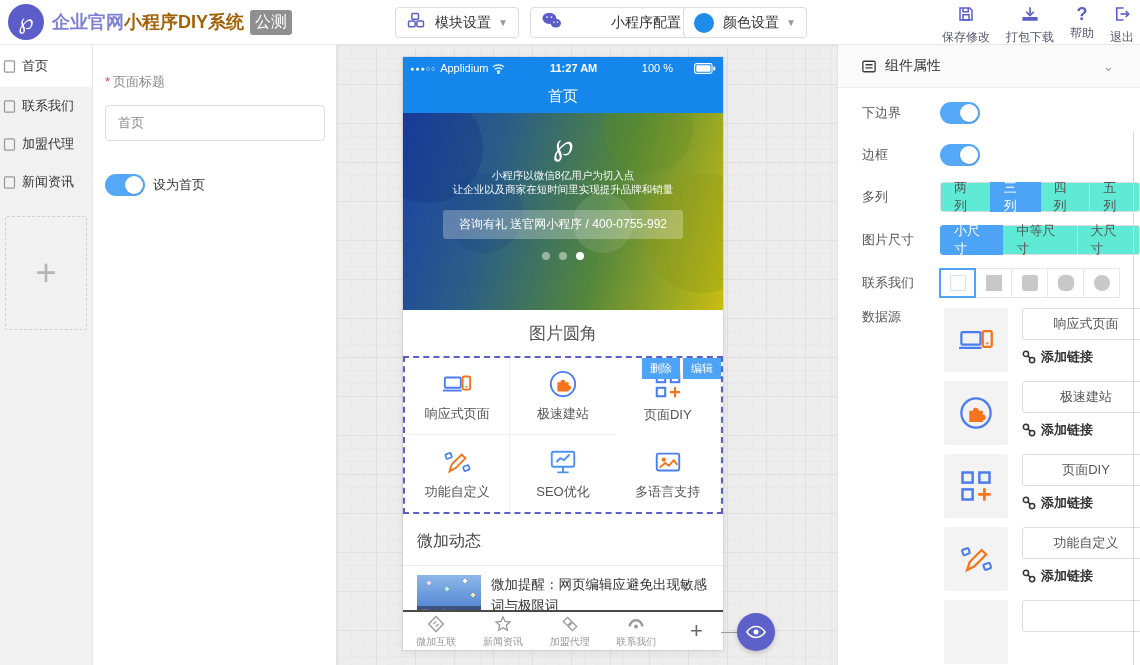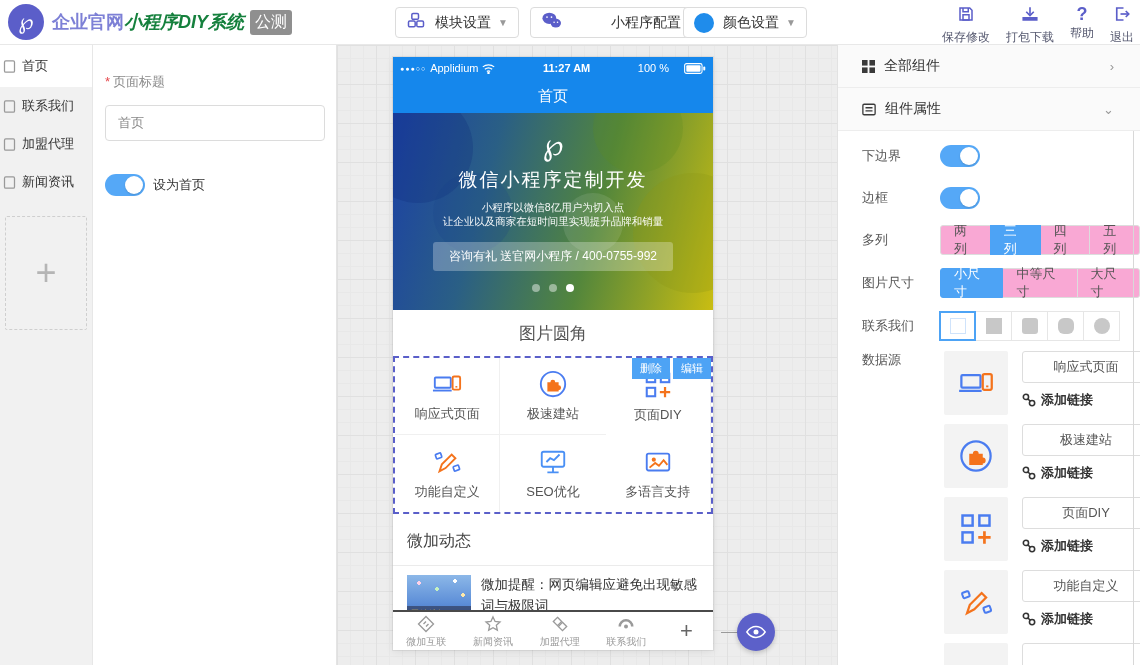--- a/index.html
+++ b/index.html
@@ -8,21 +8,21 @@
   .stage { position:relative; width:1140px; height:665px; background:#fff; }
 
   
   .header { position:absolute; left:0; top:0; width:1140px; height:45px; background:#fff;
     border-bottom:1px solid #e8e8e8; z-index:30; }
   .brand { position:absolute; left:8px; top:4px; display:flex; align-items:center; }
   .logo-circle { width:36px; height:36px; border-radius:50%; background:#5b5ec9; color:#fff;
     display:flex; align-items:center; justify-content:center; font-size:22px; }
   .brand-title { margin-left:8px; font-size:18px; font-weight:bold; }
   .brand-title .t1 { color:#7d80d6; }
-  .brand-title .t2 { color:#15803d;font-style:italic; }
+  .brand-title .t2 { color:#a16207; }
   .beta-badge { margin-left:6px; background:#8f8f8f; color:#fff; font-size:16px; font-weight:normal;
     padding:2px 5px; border-radius:3px; }
   .hbtn { position:absolute; top:7px; height:31px; border:1px solid #dcdcdc; border-radius:4px;
     background:#fff; display:flex; align-items:center; padding:0 10px; cursor:pointer; }
   .hbtn .lbl { font-size:14px; color:#333; margin-left:9px; }
   .hbtn .caret { font-size:10px; color:#999; margin-left:7px; }
   .color-dot { width:20px; height:20px; border-radius:50%; background:#1f8ceb; }
   .haction { display:flex; flex-direction:column; align-items:center; cursor:pointer; }
   .haction .alabel { font-size:12px; color:#55586f; margin-top:2px; }
   .hactions { position:absolute; right:6px; top:5px; display:flex; gap:16px; }
@@ -58,27 +58,27 @@
   .canvas { position:absolute; left:337px; top:45px; width:500px; height:620px;
     background-color:#ededed;
     background-image:
       linear-gradient(#e0e0e0 1px, transparent 1px),
       linear-gradient(90deg,#e0e0e0 1px, transparent 1px),
       linear-gradient(#e8e8e8 1px, transparent 1px),
       linear-gradient(90deg,#e8e8e8 1px, transparent 1px);
     background-size:39px 39px,39px 39px,13px 13px,13px 13px; }
 
   
-  .phone { position:absolute; left:56px; top:12px; width:320px; height:593px; background:#fff;
+  .phone { position:absolute; left:66px; top:12px; width:320px; height:593px; background:#fff;
     box-shadow:0 0 0 1px rgba(0,0,0,.06),0 2px 8px rgba(0,0,0,.08); overflow:hidden; }
   .statusbar { height:22px; background:#1587ec; color:#fff; display:flex; align-items:center;
     padding:0 7px; font-size:11px; }
   .statusbar .dots { font-size:7px; letter-spacing:1px; margin-right:4px; }
   .statusbar .time { flex:1; text-align:center; font-weight:bold; }
-  .statusbar .batt-pct { margin-right:15px; }
+  .statusbar .batt-pct { margin-right:21px; }
   .navbar { height:34px; background:#1587ec; color:#fff; display:flex; align-items:center;
     justify-content:center; font-size:15px; }
   .banner { height:197px; position:relative; overflow:hidden; color:#fff; text-align:center;
     background:linear-gradient(105deg,#1c41a5 0%,#2a5f85 30%,#53863c 62%,#c9bd12 100%); }
   .banner .bub { position:absolute; border-radius:50%; }
   .b1 { width:110px; height:110px; left:-30px; top:-20px; background:rgba(10,40,120,.25); }
   .b2 { width:80px; height:80px; left:40px; top:60px; background:rgba(20,60,140,.18); }
   .b3 { width:90px; height:90px; right:30px; top:-30px; background:rgba(90,140,30,.25); }
   .b4 { width:120px; height:120px; right:-40px; top:60px; background:rgba(140,150,20,.28); }
   .b5 { width:60px; height:60px; right:90px; top:80px; background:rgba(255,255,255,.10); }
@@ -132,21 +132,21 @@
     border-left:1px solid #e2e2e2; overflow:hidden; }
   .rhead { height:43px; background:#fafafa; border-bottom:1px solid #ededed; display:flex;
     align-items:center; padding-left:24px; font-size:14px; color:#333; position:relative;
     cursor:pointer; }
   .rhead .hicon { margin-right:9px; display:flex; }
   .rhead .chev { position:absolute; right:26px; color:#999; font-size:13px; }
   .prow { display:flex; align-items:center; margin-left:24px; }
   .plabel { width:78px; flex:none; font-size:13px; color:#555; }
   .seg { display:flex; }
   .seg .opt { height:30px; padding:0 13px; display:flex; align-items:center; font-size:13px;
-    color:#555; background:#f9a8d4; border:1px solid #ddd; margin-left:-1px; cursor:pointer; }
+    color:#555; background:#5eead4; border:1px solid #ddd; margin-left:-1px; cursor:pointer; }
   .seg .opt:first-child { margin-left:0; border-radius:3px 0 0 3px; }
   .seg .opt:last-child { border-radius:0 3px 3px 0; }
   .seg .opt.on { background:#4da3f5; border-color:#4da3f5; color:#fff; z-index:1; }
   .radius-seg { display:flex; }
   .radius-opt { width:37px; height:30px; border:1px solid #e6e6e6; margin-left:-1px; background:#fff;
     display:flex; align-items:center; justify-content:center; cursor:pointer; }
   .radius-opt.on { border:2px solid #4da3f5; z-index:1; }
   .rshape { width:16px; height:16px; background:#c8c8c8; }
   .radius-opt.on .rshape { background:#fff; border:1px solid #cfe3fb; }
   .ds-item { display:flex; margin:0 0 9px 106px; }
@@ -316,21 +316,20 @@
       </div>
 
       <div class="banner">
         <div class="bub b1"></div>
         <div class="bub b2"></div>
         <div class="bub b3"></div>
         <div class="bub b4"></div>
         <div class="bub b5"></div>
         <div class="banner-inner">
           <div class="banner-logo">℘</div>
-          <div class="banner-title">微信小程序定制开发</div>
           <div class="banner-sub">小程序以微信8亿用户为切入点</div>
           <div class="banner-sub2">让企业以及商家在短时间里实现提升品牌和销量</div>
           <div><span class="banner-cta">咨询有礼 送官网小程序  / 400-0755-992</span></div>
           <div class="banner-dots">
             <span class="bdot"></span>
             <span class="bdot"></span>
             <span class="bdot on"></span>
           </div>
         </div>
       </div>
@@ -437,32 +436,20 @@
     <div class="connector"></div>
     <div class="fab">
       <svg width="20" height="14" viewBox="0 0 24 16">
         <path d="M1 8s4.5-6.5 11-6.5S23 8 23 8s-4.5 6.5-11 6.5S1 8 1 8z" fill="none" stroke="#fff" stroke-width="1.8"></path>
         <circle cx="12" cy="8" r="3" fill="#fff"></circle>
       </svg>
     </div>
   </div>
 
   <div class="rpanel">
-    <div class="rhead">
-      <span class="hicon">
-        <svg width="13" height="13" viewBox="0 0 14 14" fill="#3a3a3a">
-            <rect width="6" height="6"></rect>
-            <rect x="8" width="6" height="6"></rect>
-            <rect y="8" width="6" height="6"></rect>
-            <rect x="8" y="8" width="6" height="6"></rect>
-          </svg>
-      </span>
-      <span>全部组件</span>
-      <span class="chev">›</span>
-    </div>
     <div class="rhead">
       <span class="hicon">
         <svg width="14" height="13" viewBox="0 0 16 14" fill="none" stroke="#3a3a3a" stroke-width="1.5">
             <rect x="1" y="1" width="14" height="12" rx="1.5"></rect>
             <path d="M4 5h8M4 8.5h8"></path>
           </svg>
       </span>
       <span>组件属性</span>
       <span class="chev">⌄</span>
     </div>

